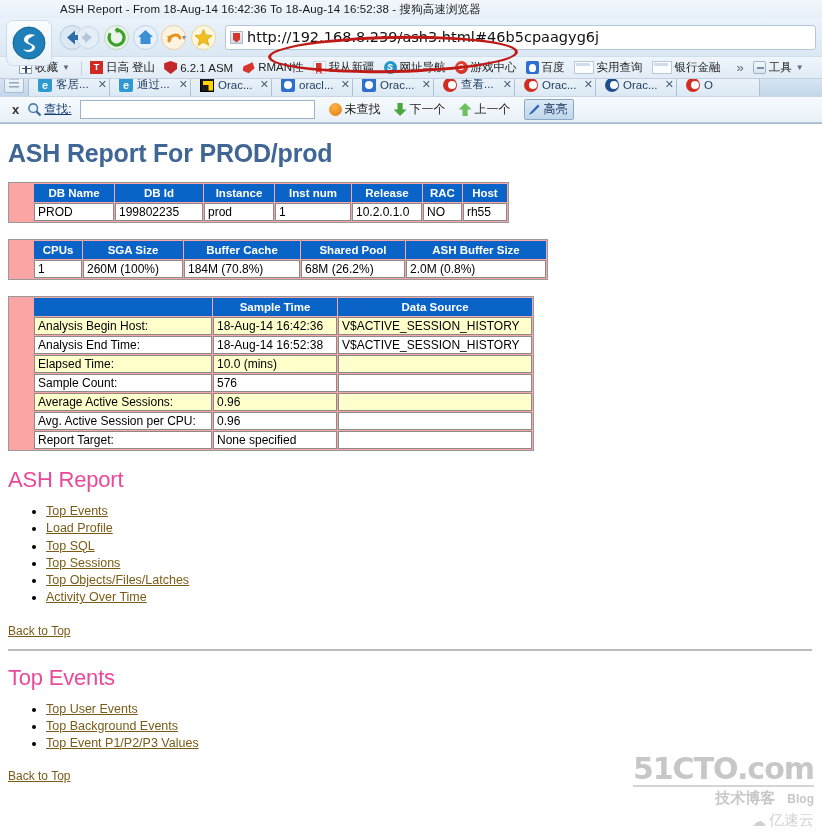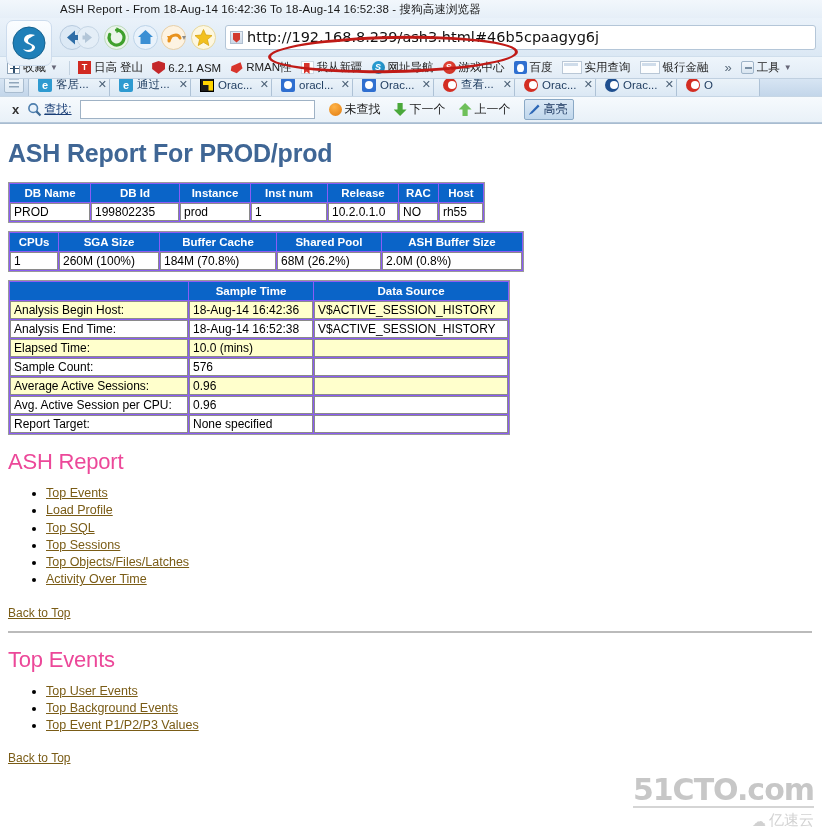--- a/index.html
+++ b/index.html
@@ -107,21 +107,21 @@
     transform: rotate(-1.2deg);
     pointer-events: none;
     z-index: 30;
   }
 
   
   .bookmarks {
     height: 22px;
     display: flex;
     align-items: center;
-    padding: 0 4px;
+    padding: 0 16px;
     background: linear-gradient(#eef5fb, #e2ecf6);
     border-top: 1px solid #cfdeec;
     overflow: hidden;
     white-space: nowrap;
   }
   .bm {
     display: inline-flex;
     align-items: center;
     font-size: 11.5px;
     color: #222;
@@ -263,24 +263,25 @@
   h2.sec {
     font-size: 22px;
     color: #ec4899;
     font-weight: normal;
     margin: 14px 0 11px 0;
     letter-spacing: -0.2px;
   }
   table.ora {
     border-collapse: separate;
     border-spacing: 1px;
-    background: #8b5cf6;
+    background: #fca5a5;
     border: 1px solid #999;
-    margin-bottom: 8px;
+    margin-bottom: 16px;
     font-size: 11.5px;
+    padding-left: 24px;
   }
   table.ora th {
     background: #0a64c8;
     color: #ffffff;
     font-weight: bold;
     font-size: 11.5px;
     padding: 2px 6px;
     text-align: center;
     white-space: nowrap;
     border: 1px solid #0a64c8;
@@ -664,17 +665,21 @@
   <ul class="links">
     <li><a class="rlink" href="#">Top User Events</a></li>
     <li><a class="rlink" href="#">Top Background Events</a></li>
     <li><a class="rlink" href="#">Top Event P1/P2/P3 Values</a></li>
   </ul>
   <a class="back" href="#">Back to Top</a>
 </div>
 
 <div class="watermark">
   <div class="wm-main">51CTO.com</div>
+  <div class="wm-sub">
+    <span>技术博客</span>
+    <span class="blog">Blog</span>
+  </div>
   <div class="wm-cloud">
     <span class="c1">☁</span>
     <span>亿速云</span>
   </div>
 </div>
 
 </body></html>

